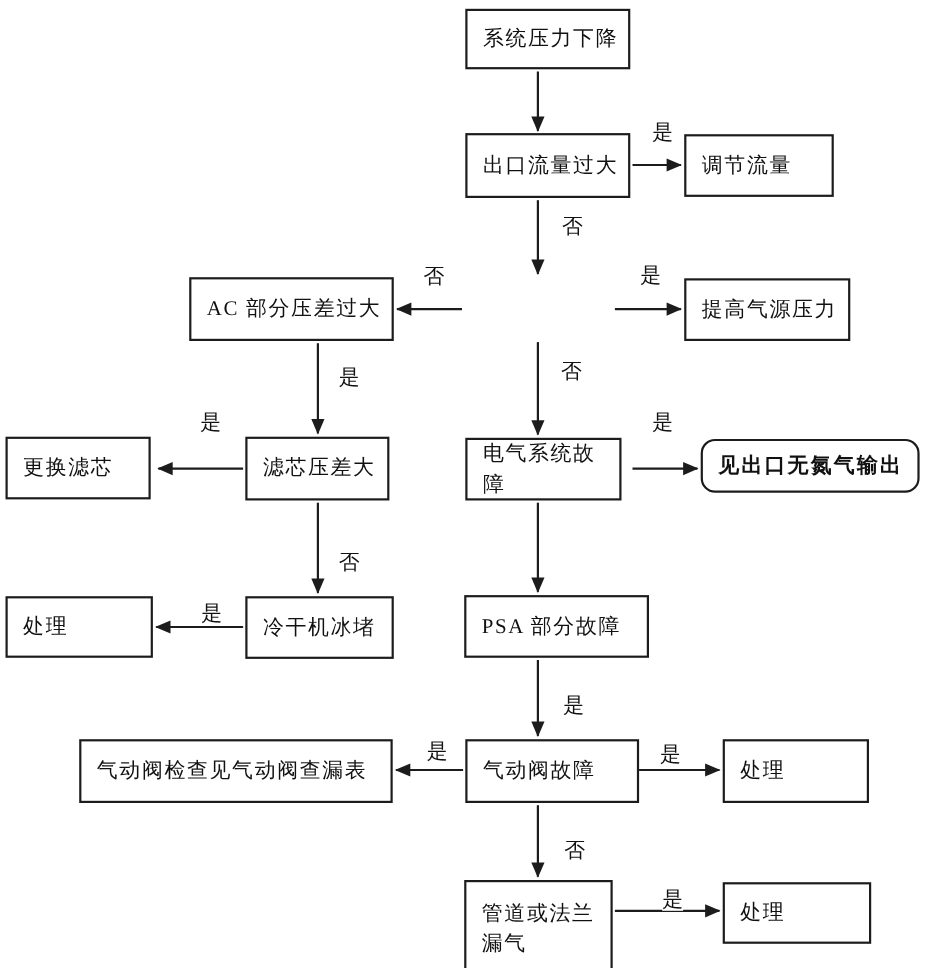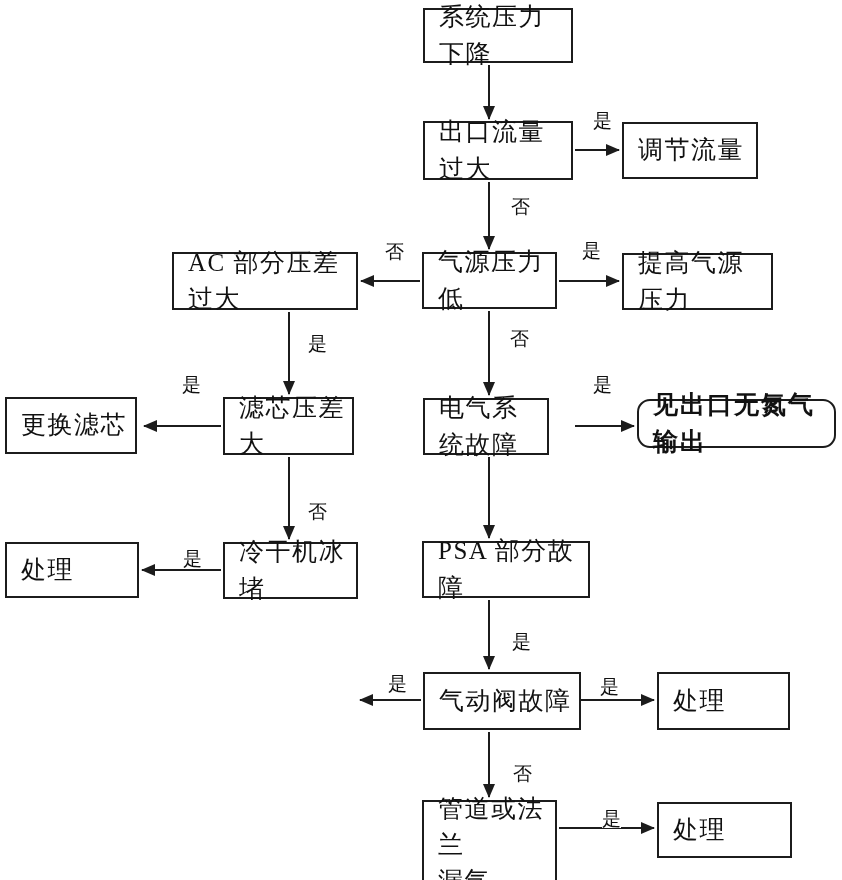--- a/index.html
+++ b/index.html
@@ -15,21 +15,21 @@
   .edges-layer { position: absolute; left: 0; top: 0; }
   .node {
     position: absolute;
     box-sizing: border-box;
     border: 2px solid #1c1c1c;
     background: #ffffff;
     display: flex;
     align-items: center;
     padding-left: 14px;
     padding-right: 4px;
-    font-size: 25px;
+    font-size: 19px;
     letter-spacing: 1.5px;
     line-height: 1.45;
   }
   .node .txt { white-space: pre-line; }
   .node.bold { font-weight: bold; letter-spacing: 2px; border-radius: 13px; }
   .edge-label {
     position: absolute;
     font-size: 19px;
     background: #ffffff;
     line-height: 1;
@@ -72,46 +72,46 @@
     </div>
   <div class="node" style="left:423px;top:121px;width:150px;height:59px">
       <span class="txt">出口流量过大</span>
     </div>
   <div class="node" style="left:622px;top:122px;width:136px;height:57px">
       <span class="txt">调节流量</span>
     </div>
   <div class="node" style="left:172px;top:252px;width:186px;height:58px">
       <span class="txt">AC 部分压差过大</span>
     </div>
-  <div class="node" style="left:422px;top:252px;width:135px;height:57px">
-      <span class="txt">气源压力低</span>
-    </div>
   <div class="node" style="left:622px;top:253px;width:151px;height:57px">
       <span class="txt">提高气源压力</span>
     </div>
   <div class="node" style="left:5px;top:397px;width:132px;height:57px">
       <span class="txt">更换滤芯</span>
     </div>
   <div class="node" style="left:223px;top:397px;width:131px;height:58px">
       <span class="txt">滤芯压差大</span>
     </div>
-  <div class="node" style="left:423px;top:398px;width:126px;height:57px">
+  <div class="node" style="left:423px;top:398px;width:142px;height:57px">
       <span class="txt">电气系统故障</span>
     </div>
   <div class="node bold" style="left:637px;top:399px;width:199px;height:49px">
       <span class="txt">见出口无氮气输出</span>
     </div>
   <div class="node" style="left:5px;top:542px;width:134px;height:56px">
       <span class="txt">处理</span>
     </div>
   <div class="node" style="left:223px;top:542px;width:135px;height:57px">
       <span class="txt">冷干机冰堵</span>
     </div>
   <div class="node" style="left:422px;top:541px;width:168px;height:57px">
       <span class="txt">PSA 部分故障</span>
+    </div>
+  <div class="node" style="left:72px;top:672px;width:285px;height:58px">
+      <span class="txt">气动阀检查见气动阀查漏表</span>
     </div>
   <div class="node" style="left:423px;top:672px;width:158px;height:58px">
       <span class="txt">气动阀故障</span>
     </div>
   <div class="node" style="left:657px;top:672px;width:133px;height:58px">
       <span class="txt">处理</span>
     </div>
   <div class="node" style="left:422px;top:800px;width:135px;height:90px">
       <span class="txt">管道或法兰
 漏气</span>

